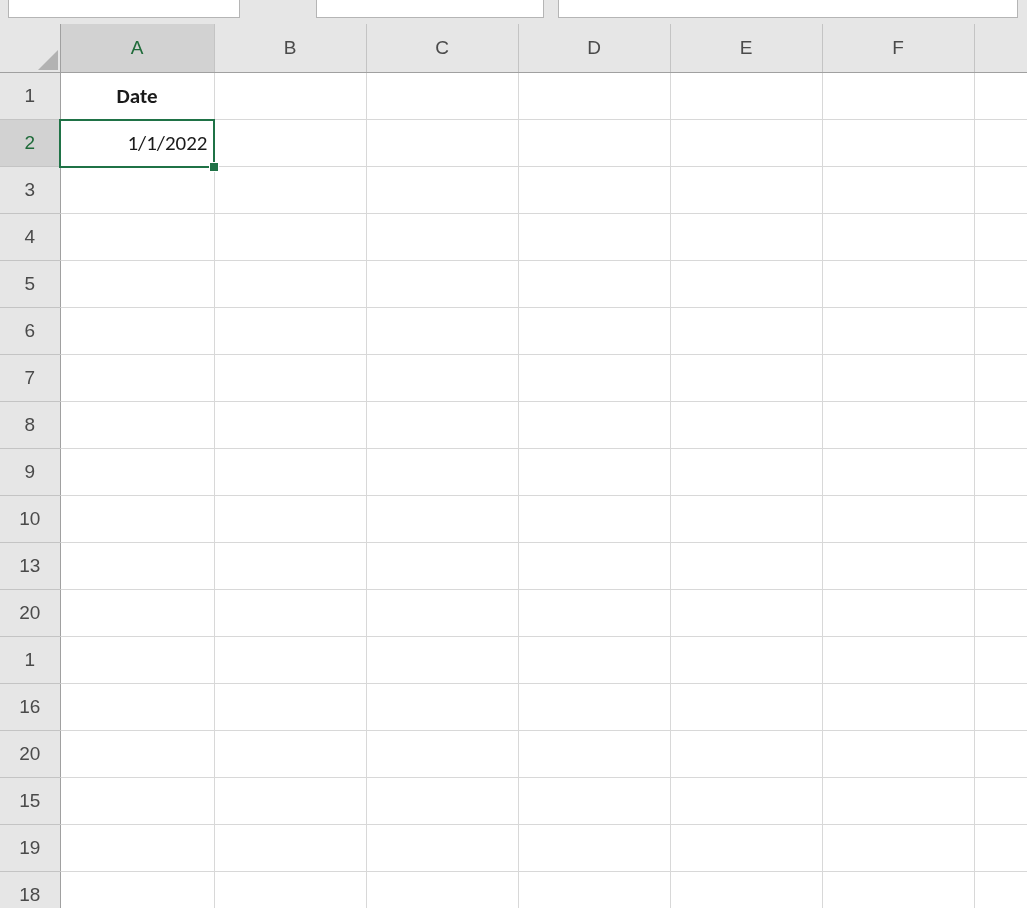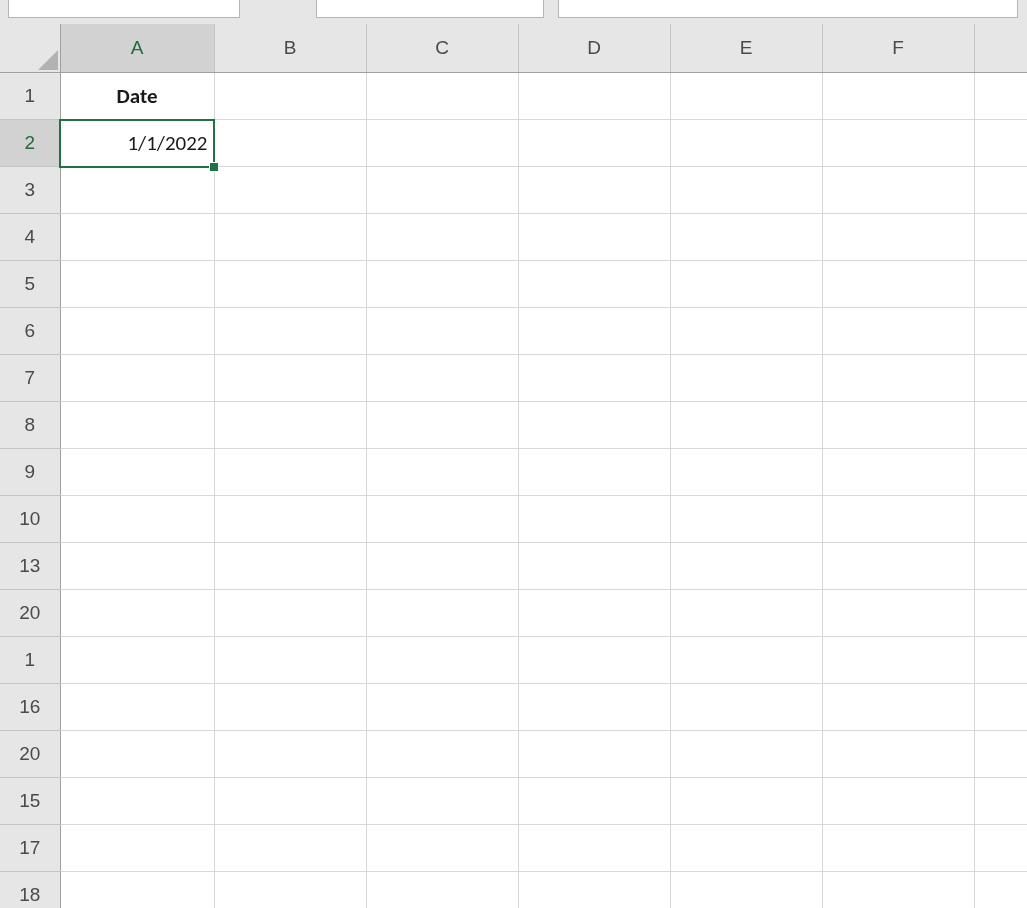--- a/index.html
+++ b/index.html
@@ -314,21 +314,21 @@
             <th class="row">15</th>
             <td class="cell"></td>
             <td class="cell"></td>
             <td class="cell"></td>
             <td class="cell"></td>
             <td class="cell"></td>
             <td class="cell"></td>
             <td class="cell"></td>
           </tr>
           <tr class="data">
-            <th class="row">17</th>
+            <th class="row">19</th>
             <td class="cell"></td>
             <td class="cell"></td>
             <td class="cell"></td>
             <td class="cell"></td>
             <td class="cell"></td>
             <td class="cell"></td>
             <td class="cell"></td>
           </tr>
           <tr class="data">
             <th class="row">18</th>

